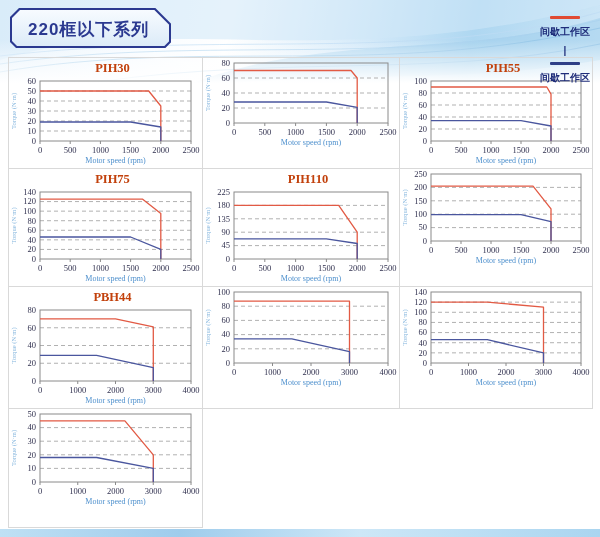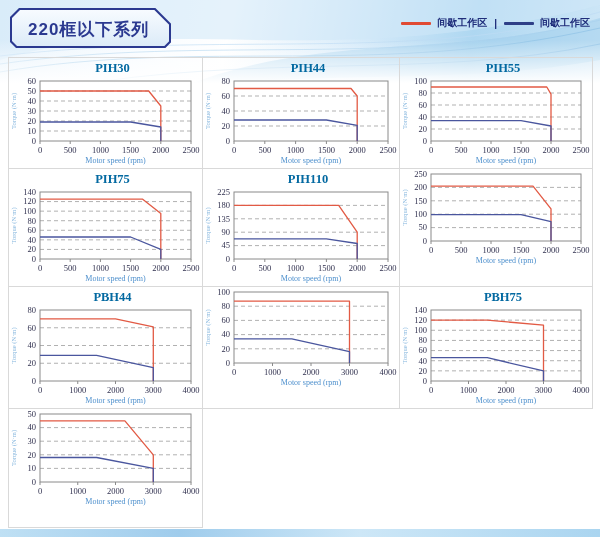--- a/index.html
+++ b/index.html
@@ -29,21 +29,21 @@
     clip-path:polygon(8px 0,calc(100% - 15px) 0,100% 15px,100% calc(100% - 5px),calc(100% - 5px) 100%,5px 100%,0 calc(100% - 5px),0 8px);
     padding:8px 20px 5px 16px;
     font-family:"Liberation Sans",sans-serif;
     font-size:17px;font-weight:bold;color:#2b3990;letter-spacing:1px;
   }
   
   .legend{
     position:absolute;top:16px;right:10px;z-index:3;
     display:flex;align-items:center;gap:6px;
     font-family:"Liberation Sans",sans-serif;
-    font-size:10px;font-weight:bold;color:#1f2d7a;white-space:nowrap;
+    font-size:10px;font-weight:bold;color:#1f2d7a;white-space:nowrap;flex-direction:column;
   }
   .swatch{display:inline-block;height:3px;border-radius:1px;}
   .swatch.red{width:30px;}
   .swatch.blue{width:30px;}
   .legend .sep{color:#1f2d7a;font-weight:bold;margin:0 1px;}
   
   .grid{
     position:absolute;top:57px;left:8px;width:585px;z-index:2;
     display:grid;
     grid-template-columns:195px 197px 193px;
@@ -52,21 +52,21 @@
   .cell{
     position:relative;background:transparent;box-sizing:border-box;
     border-right:1px solid #d9d9d9;border-bottom:1px solid #d9d9d9;
     display:flex;flex-direction:column;
   }
   .cell:nth-child(-n+3){border-top:1px solid #d9d9d9;}
   .cell:nth-child(3n+1){border-left:1px solid #d9d9d9;}
   .chart-title{
     height:15px;margin-top:3px;text-align:center;padding-left:14px;
     font-family:"Liberation Serif",serif;font-weight:bold;
-    font-size:12.5px;color:#0369a1;line-height:14px;
+    font-size:12.5px;color:#c2410c;line-height:14px;
   }
   svg.plot{display:block;width:100%;height:calc(100% - 18px);}
   .tick{font:8.5px "Liberation Serif",serif;fill:#31314f;}
   .axis-label{font:8px "Liberation Serif",serif;fill:#4e90cd;}
   .axis-label-y{font:6.5px "Liberation Serif",serif;fill:#85b6de;}
   
   .footer-band{
     position:absolute;left:0;bottom:0;width:600px;height:8px;z-index:1;
     background:linear-gradient(90deg,#bfe0f4 0%,#9fccec 30%,#cde7f7 60%,#aad5f0 100%);
   }
@@ -129,21 +129,20 @@
           <text x="151.8" y="77" text-anchor="middle" class="tick">2000</text>
           <line x1="182" x2="182" y1="65" y2="68" stroke="#8a8a8a" stroke-width="1"></line>
           <text x="182" y="77" text-anchor="middle" class="tick">2500</text>
           <text x="106.5" y="87" text-anchor="middle" class="axis-label">Motor speed (rpm)</text>
           <text x="7" y="35" text-anchor="middle" class="axis-label-y" transform="rotate(-90 7 35)">Torque (N·m)</text>
           <polyline points="31.0,15.0 139.7,15.0 151.8,30.0 151.8,65.0" fill="none" stroke="#e25a44" stroke-width="1.3" stroke-linejoin="round"></polyline>
           <polyline points="31.0,46.0 121.6,46.0 151.8,51.0 151.8,65.0" fill="none" stroke="#4a569e" stroke-width="1.3" stroke-linejoin="round"></polyline>
         </svg>
     </div>
     <div class="cell">
-      <div class="chart-title">PIH44</div>
       <svg class="plot" viewBox="0 0 196 92">
           <line x1="31" x2="185" y1="50" y2="50" stroke="#a8a8a8" stroke-width="0.9" stroke-dasharray="4 3"></line>
           <line x1="31" x2="185" y1="35" y2="35" stroke="#a8a8a8" stroke-width="0.9" stroke-dasharray="4 3"></line>
           <line x1="31" x2="185" y1="20" y2="20" stroke="#a8a8a8" stroke-width="0.9" stroke-dasharray="4 3"></line>
           <rect x="31" y="5" width="154" height="60" fill="none" stroke="#8a8a8a" stroke-width="1"></rect>
           <text x="27" y="67.8" text-anchor="end" class="tick">0</text>
           <text x="27" y="52.8" text-anchor="end" class="tick">20</text>
           <text x="27" y="37.8" text-anchor="end" class="tick">40</text>
           <text x="27" y="22.8" text-anchor="end" class="tick">60</text>
           <text x="27" y="7.8" text-anchor="end" class="tick">80</text>
@@ -347,21 +346,20 @@
           <text x="146.5" y="88" text-anchor="middle" class="tick">3000</text>
           <line x1="185" x2="185" y1="76" y2="79" stroke="#8a8a8a" stroke-width="1"></line>
           <text x="185" y="88" text-anchor="middle" class="tick">4000</text>
           <text x="108" y="98" text-anchor="middle" class="axis-label">Motor speed (rpm)</text>
           <text x="7" y="40.5" text-anchor="middle" class="axis-label-y" transform="rotate(-90 7 40.5)">Torque (N·m)</text>
           <polyline points="31.0,14.2 146.5,14.2 146.5,76.0" fill="none" stroke="#e25a44" stroke-width="1.3" stroke-linejoin="round"></polyline>
           <polyline points="31.0,51.9 88.8,51.9 146.5,64.6 146.5,76.0" fill="none" stroke="#4a569e" stroke-width="1.3" stroke-linejoin="round"></polyline>
         </svg>
     </div>
     <div class="cell">
-      <div class="chart-title">PBH75</div>
       <svg class="plot" viewBox="0 0 192 103">
           <line x1="31" x2="181" y1="65.85714285714286" y2="65.85714285714286" stroke="#a8a8a8" stroke-width="0.9" stroke-dasharray="4 3"></line>
           <line x1="31" x2="181" y1="55.714285714285715" y2="55.714285714285715" stroke="#a8a8a8" stroke-width="0.9" stroke-dasharray="4 3"></line>
           <line x1="31" x2="181" y1="45.57142857142857" y2="45.57142857142857" stroke="#a8a8a8" stroke-width="0.9" stroke-dasharray="4 3"></line>
           <line x1="31" x2="181" y1="35.42857142857143" y2="35.42857142857143" stroke="#a8a8a8" stroke-width="0.9" stroke-dasharray="4 3"></line>
           <line x1="31" x2="181" y1="25.285714285714285" y2="25.285714285714285" stroke="#a8a8a8" stroke-width="0.9" stroke-dasharray="4 3"></line>
           <line x1="31" x2="181" y1="15.142857142857146" y2="15.142857142857146" stroke="#a8a8a8" stroke-width="0.9" stroke-dasharray="4 3"></line>
           <rect x="31" y="5" width="150" height="71" fill="none" stroke="#8a8a8a" stroke-width="1"></rect>
           <text x="27" y="78.8" text-anchor="end" class="tick">0</text>
           <text x="27" y="68.65714285714286" text-anchor="end" class="tick">20</text>

